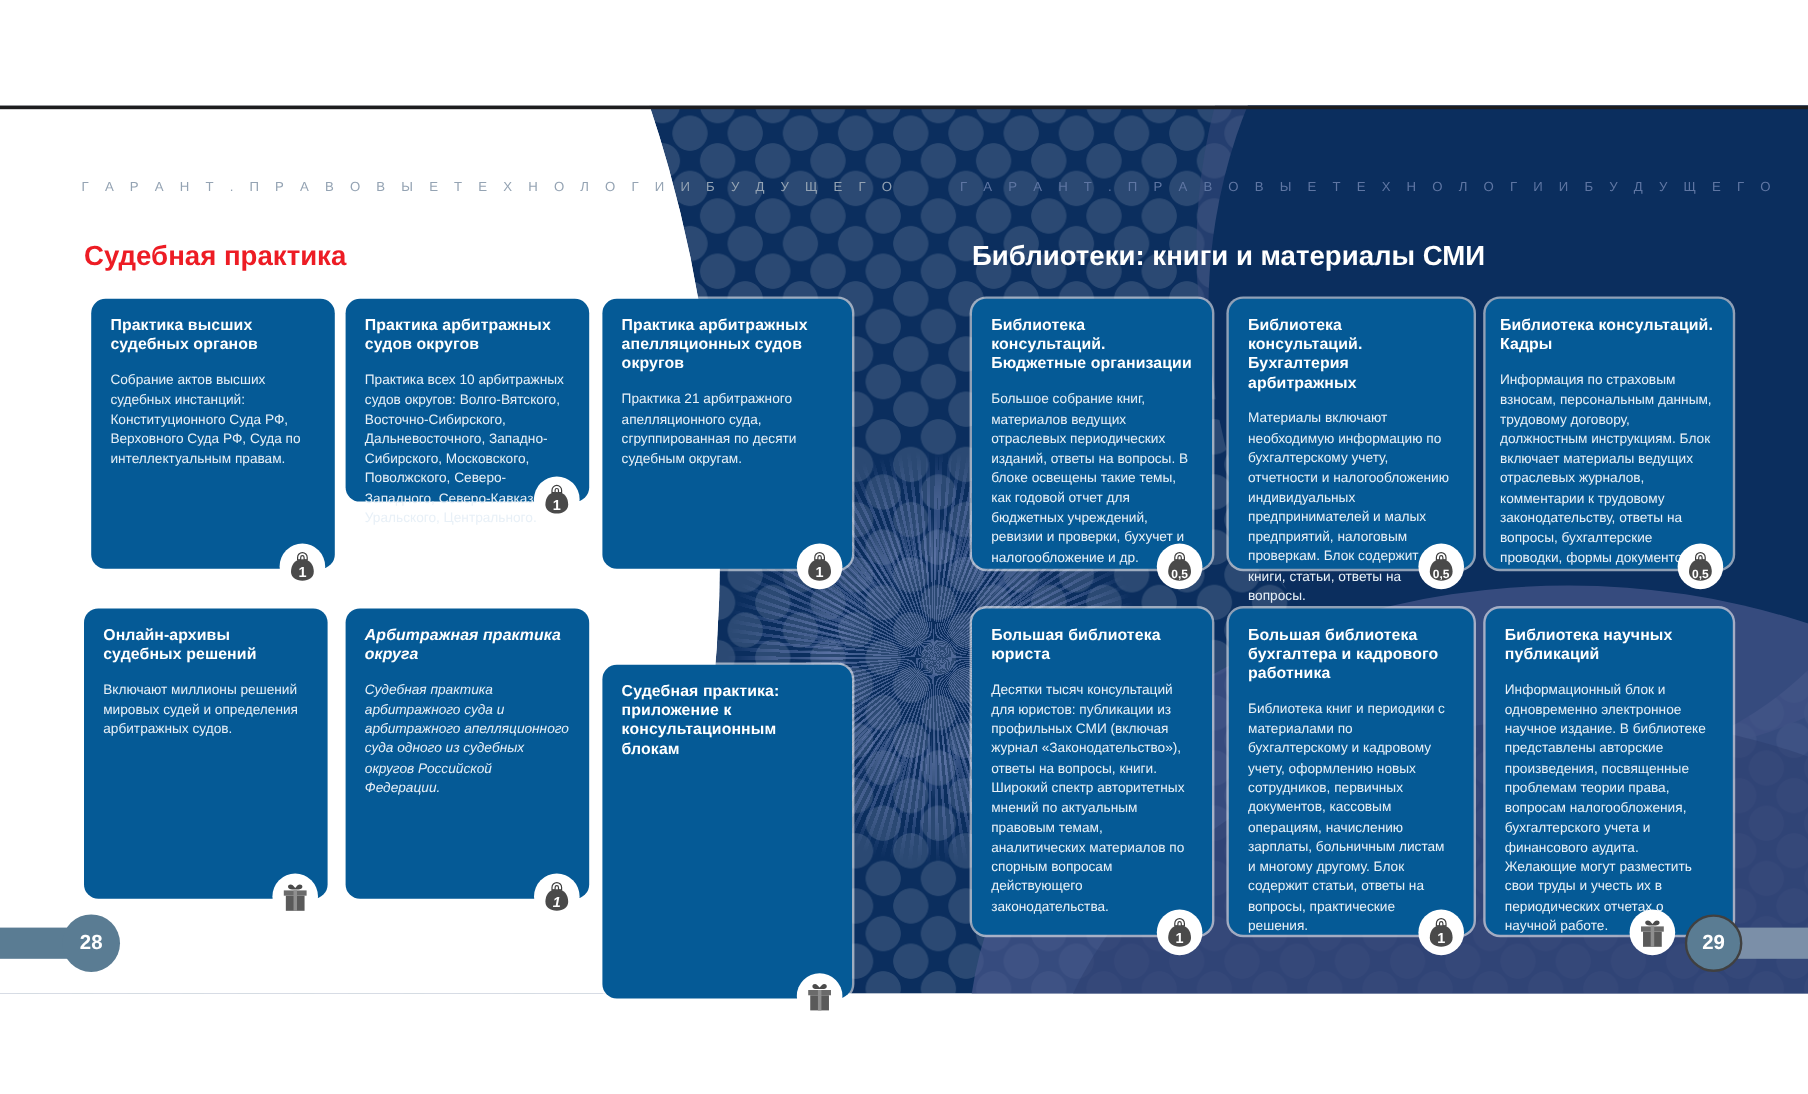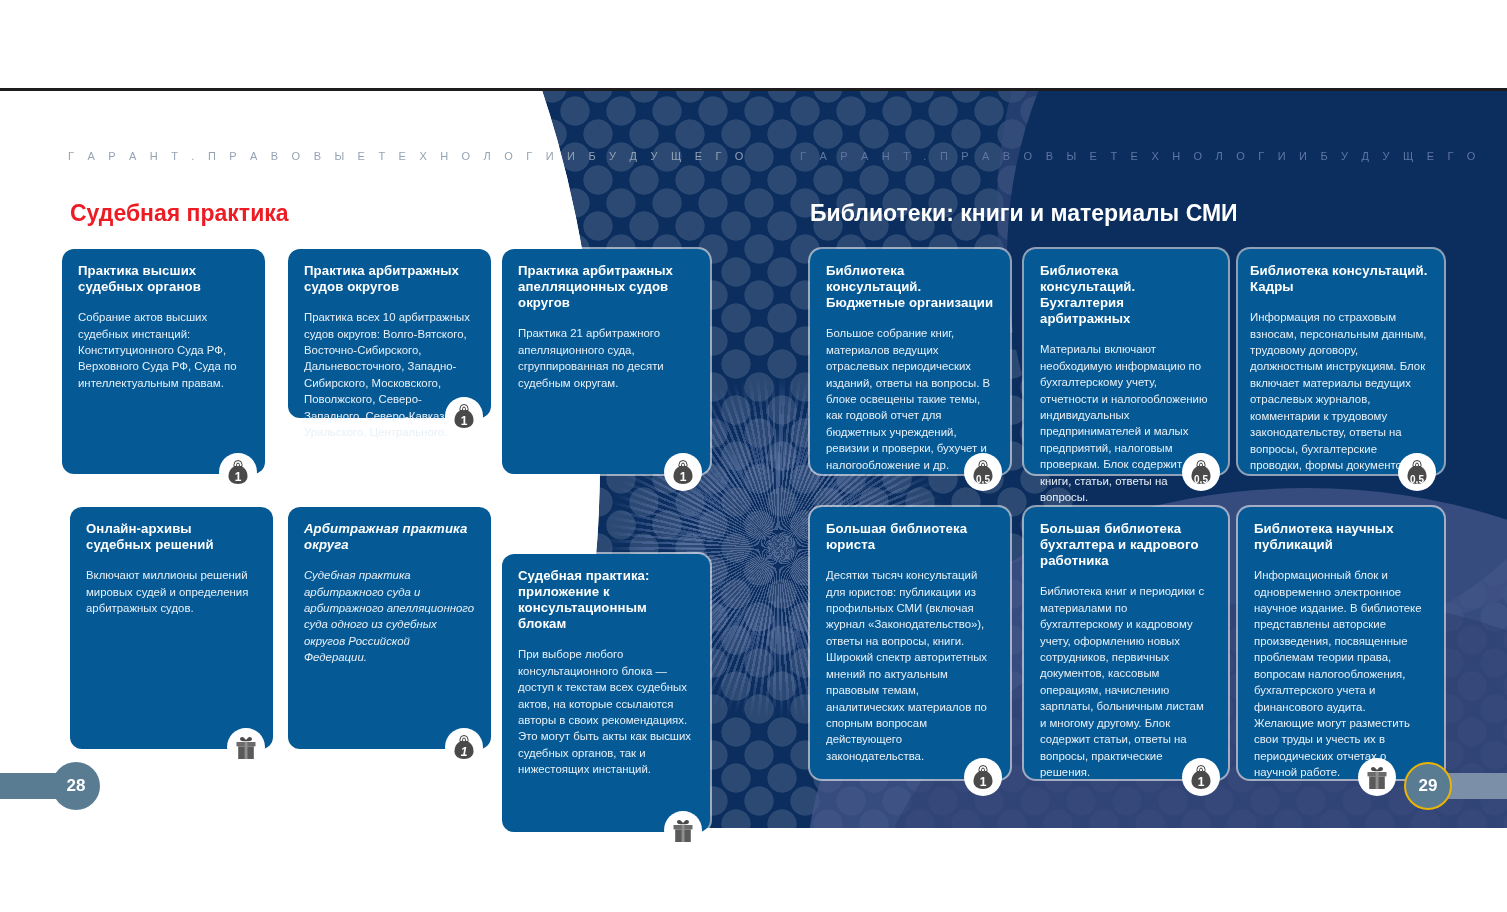--- a/index.html
+++ b/index.html
@@ -121,21 +121,21 @@
   .kb .kbnum.small{font-size:10px;bottom:2px;}
 
   
   .pagenum{
     position:absolute;width:48px;height:48px;border-radius:50%;
     display:flex;align-items:center;justify-content:center;
     font-size:17px;font-weight:bold;color:#ffffff;
   }
   #pagenum-28{left:52px;top:762px;background:#5a7c93;}
   #pagenum-28-bar{position:absolute;left:0;top:773px;width:78px;height:26px;background:#5a7c93;}
-  #pagenum-29{left:1404px;top:762px;background:#5a7c93;border:2px solid #eab308;box-sizing:border-box;}
+  #pagenum-29{left:1404px;top:762px;background:#5a7c93;border:2px solid #404040;box-sizing:border-box;}
   #pagenum-29-bar{position:absolute;right:0;top:773px;width:86px;height:26px;background:#7b8fa8;}
 </style>
 </head>
 <body>
 
 <div id="page">
 
   <div id="spread">
 
     <div class="navy"></div>
@@ -159,21 +159,21 @@
   </div>
 
   <div class="top-rule"></div>
 
   <div class="runhead" id="runhead-left">Г А Р А Н Т .   П Р А В О В Ы Е   Т Е Х Н О Л О Г И И   Б У Д У Щ Е Г О</div>
   <div class="runhead" id="runhead-right">Г А Р А Н Т .   П Р А В О В Ы Е   Т Е Х Н О Л О Г И И   Б У Д У Щ Е Г О</div>
 
   <div class="sec-title" id="title-left">Судебная практика</div>
   <div class="sec-title" id="title-right">Библиотеки: книги и материалы СМИ</div>
 
-  <div class="card" style="left:62px;top:249px;width:203px;height:225px;">
+  <div class="card" style="left:76px;top:249px;width:203px;height:225px;">
     <h3>Практика высших судебных органов</h3>
     <p>Собрание актов высших судебных инстанций: Конституционного Суда РФ, Верховного Суда РФ, Суда по интеллектуальным правам.</p>
     <div class="badge">
       <div class="kb">
         <svg width="30" height="30" viewBox="0 0 30 30">
           <path d="M11 7.5 a4 4 0 0 1 8 0 v2 h-2.6 v-2 a1.4 1.4 0 0 0 -2.8 0 v2 H11z" fill="#ffffff" stroke="#3d3d3d" stroke-width="1"></path>
           <path d="M15 9 c6.5 0 9.5 5 9.5 10.5 c0 4.5 -4 7.5 -9.5 7.5 c-5.5 0 -9.5 -3 -9.5 -7.5 C5.5 14 8.5 9 15 9z" fill="#4a4a4a"></path>
         </svg>
         <div class="kbnum">1</div>
       </div>
@@ -232,21 +232,20 @@
           <path d="M11 7.5 a4 4 0 0 1 8 0 v2 h-2.6 v-2 a1.4 1.4 0 0 0 -2.8 0 v2 H11z" fill="#ffffff" stroke="#3d3d3d" stroke-width="1"></path>
           <path d="M15 9 c6.5 0 9.5 5 9.5 10.5 c0 4.5 -4 7.5 -9.5 7.5 c-5.5 0 -9.5 -3 -9.5 -7.5 C5.5 14 8.5 9 15 9z" fill="#4a4a4a"></path>
         </svg>
         <div class="kbnum">1</div>
       </div>
     </div>
   </div>
 
   <div class="card" style="left:502px;top:507px;width:208px;height:278px;margin-top:47px;">
     <h3>Судебная практика: приложение к консультационным блокам</h3>
-    <p>При выборе любого консультационного блока — доступ к текстам всех судебных актов, на которые ссылаются авторы в своих рекомендациях. Это могут быть акты как высших судебных органов, так и нижестоящих инстанций.</p>
     <div class="badge">
       <div class="kb">
         <svg width="30" height="30" viewBox="0 0 30 30">
           <path d="M9 7 c0 -2 2.6 -2.6 4 -1.2 L15 8 l2 -2.2 c1.4 -1.4 4 -0.8 4 1.2 c0 1.5 -1.8 2.2 -3.4 2.2 h-5.2 C10.8 9.2 9 8.5 9 7z" fill="#4a4a4a"></path>
           <rect x="5.5" y="10" width="19" height="4.4" fill="#6b6b6b"></rect>
           <rect x="7.2" y="14.4" width="15.6" height="12.6" fill="#5a5a5a"></rect>
           <rect x="13.6" y="10" width="2.9" height="17" fill="#8f8f8f"></rect>
         </svg>
       </div>
     </div>

